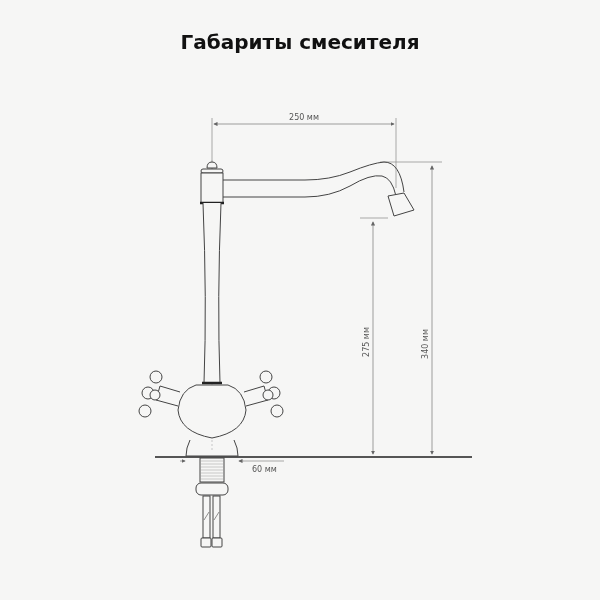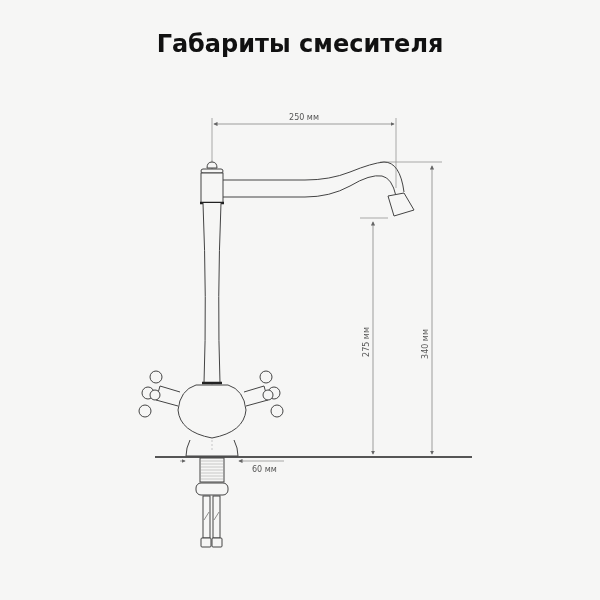--- a/index.html
+++ b/index.html
@@ -17,21 +17,21 @@
       background: #f6f6f5;
     }
     .title {
       position: absolute;
       top: 30px;
       left: 0;
       width: 600px;
       text-align: center;
       font-family: "DejaVu Sans", sans-serif;
       font-weight: bold;
-      font-size: 24px;
+      font-size: 20px;
       color: #111111;
       letter-spacing: 0px;
     }
     svg.drawing {
       position: absolute;
       left: 0;
       top: 0;
     }
     .dim-label {
       font-family: "DejaVu Sans", sans-serif;

